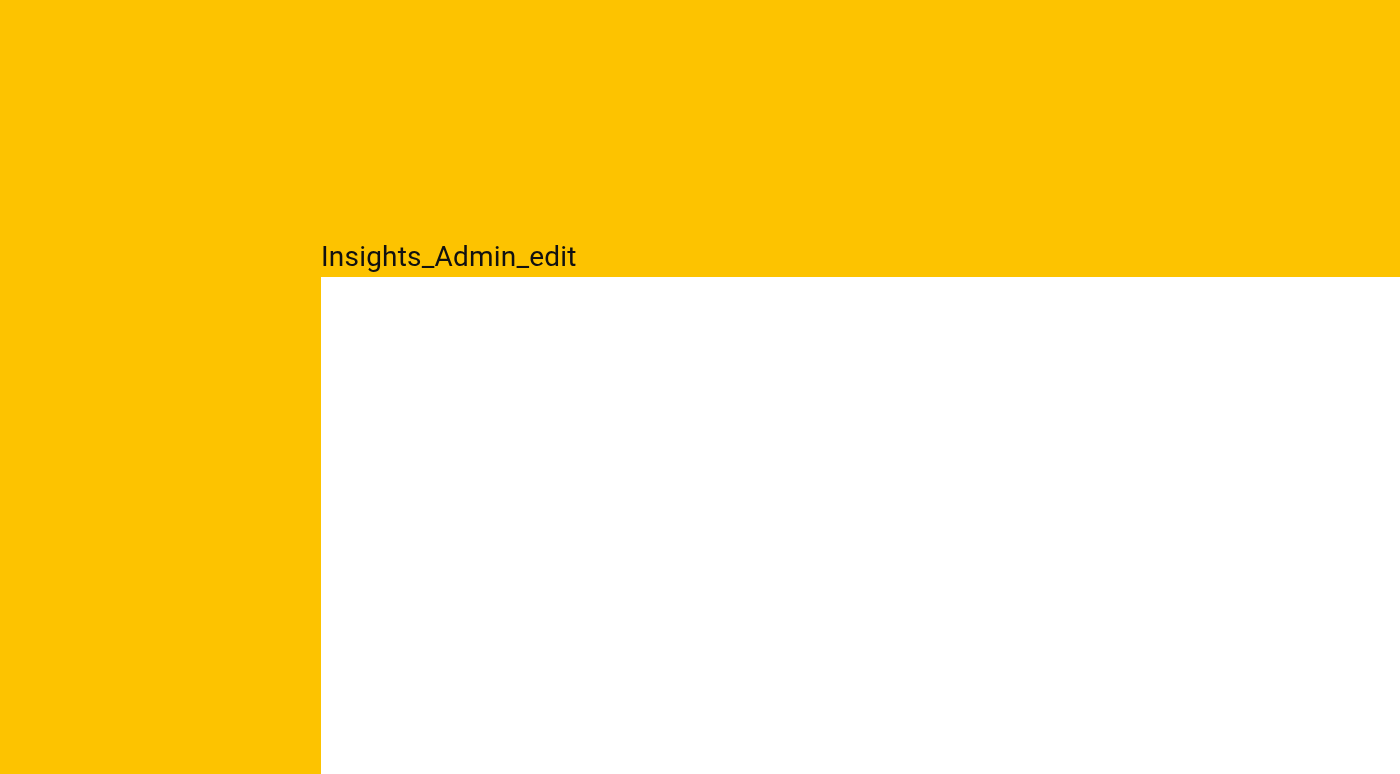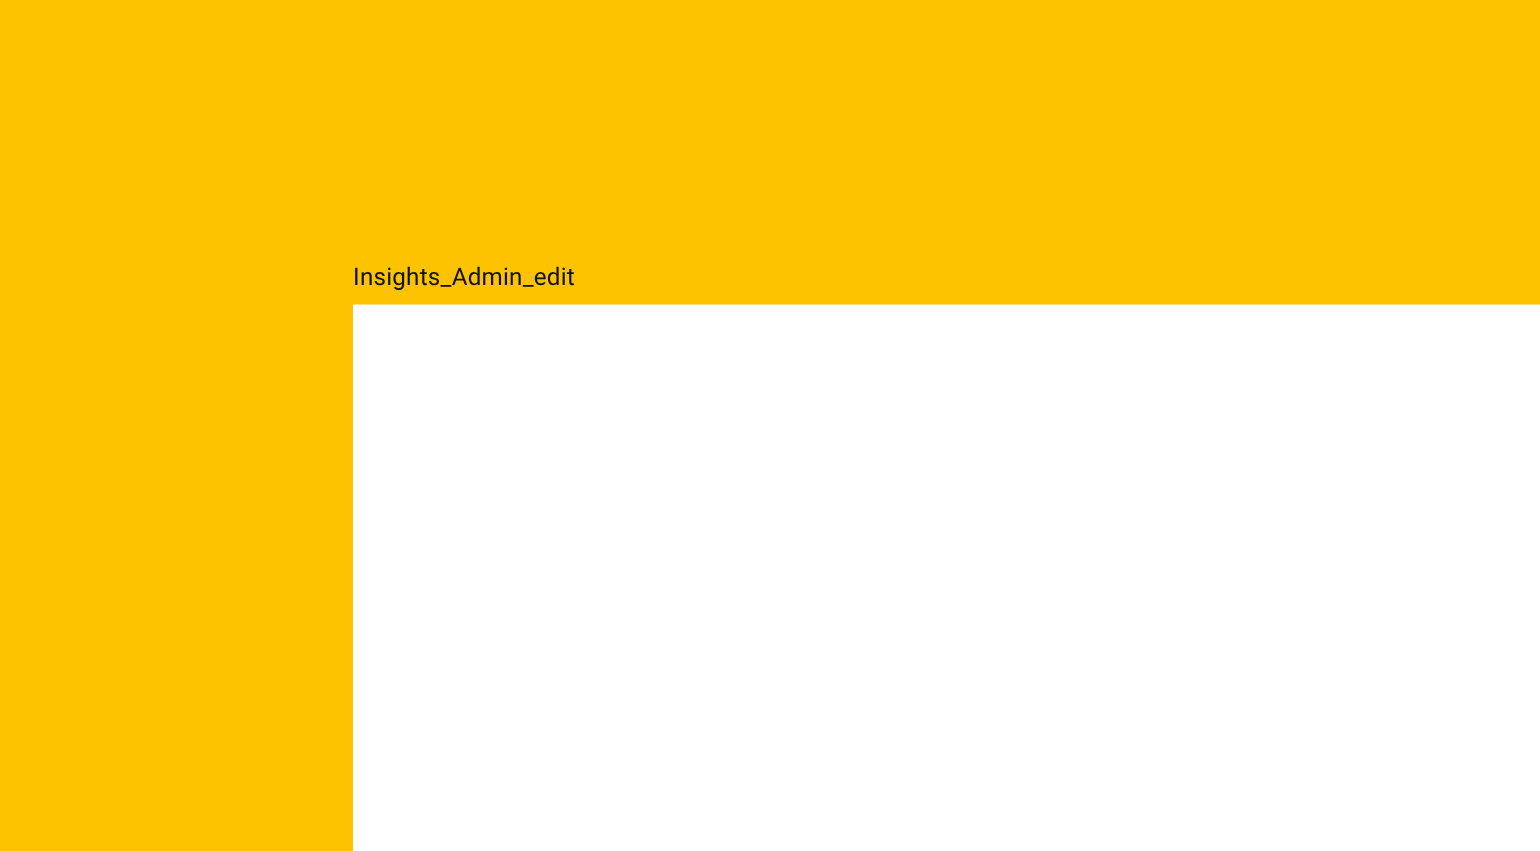--- a/index.html
+++ b/index.html
@@ -36,21 +36,21 @@
       top: 277px;
       left: 321px;
       width: 1079px;
       height: 497px;
       background: #ffffff;
     }
     .page-title {
       position: absolute;
       top: 240px;
       left: 321px;
-      font-size: 22px;
+      font-size: 28px;
       color: #111111;
       font-weight: 400;
       letter-spacing: 0.2px;
     }
   </style>
 </head>
 <body>
 
 <div class="header-band"></div>
 <div class="sidebar-band"></div>

